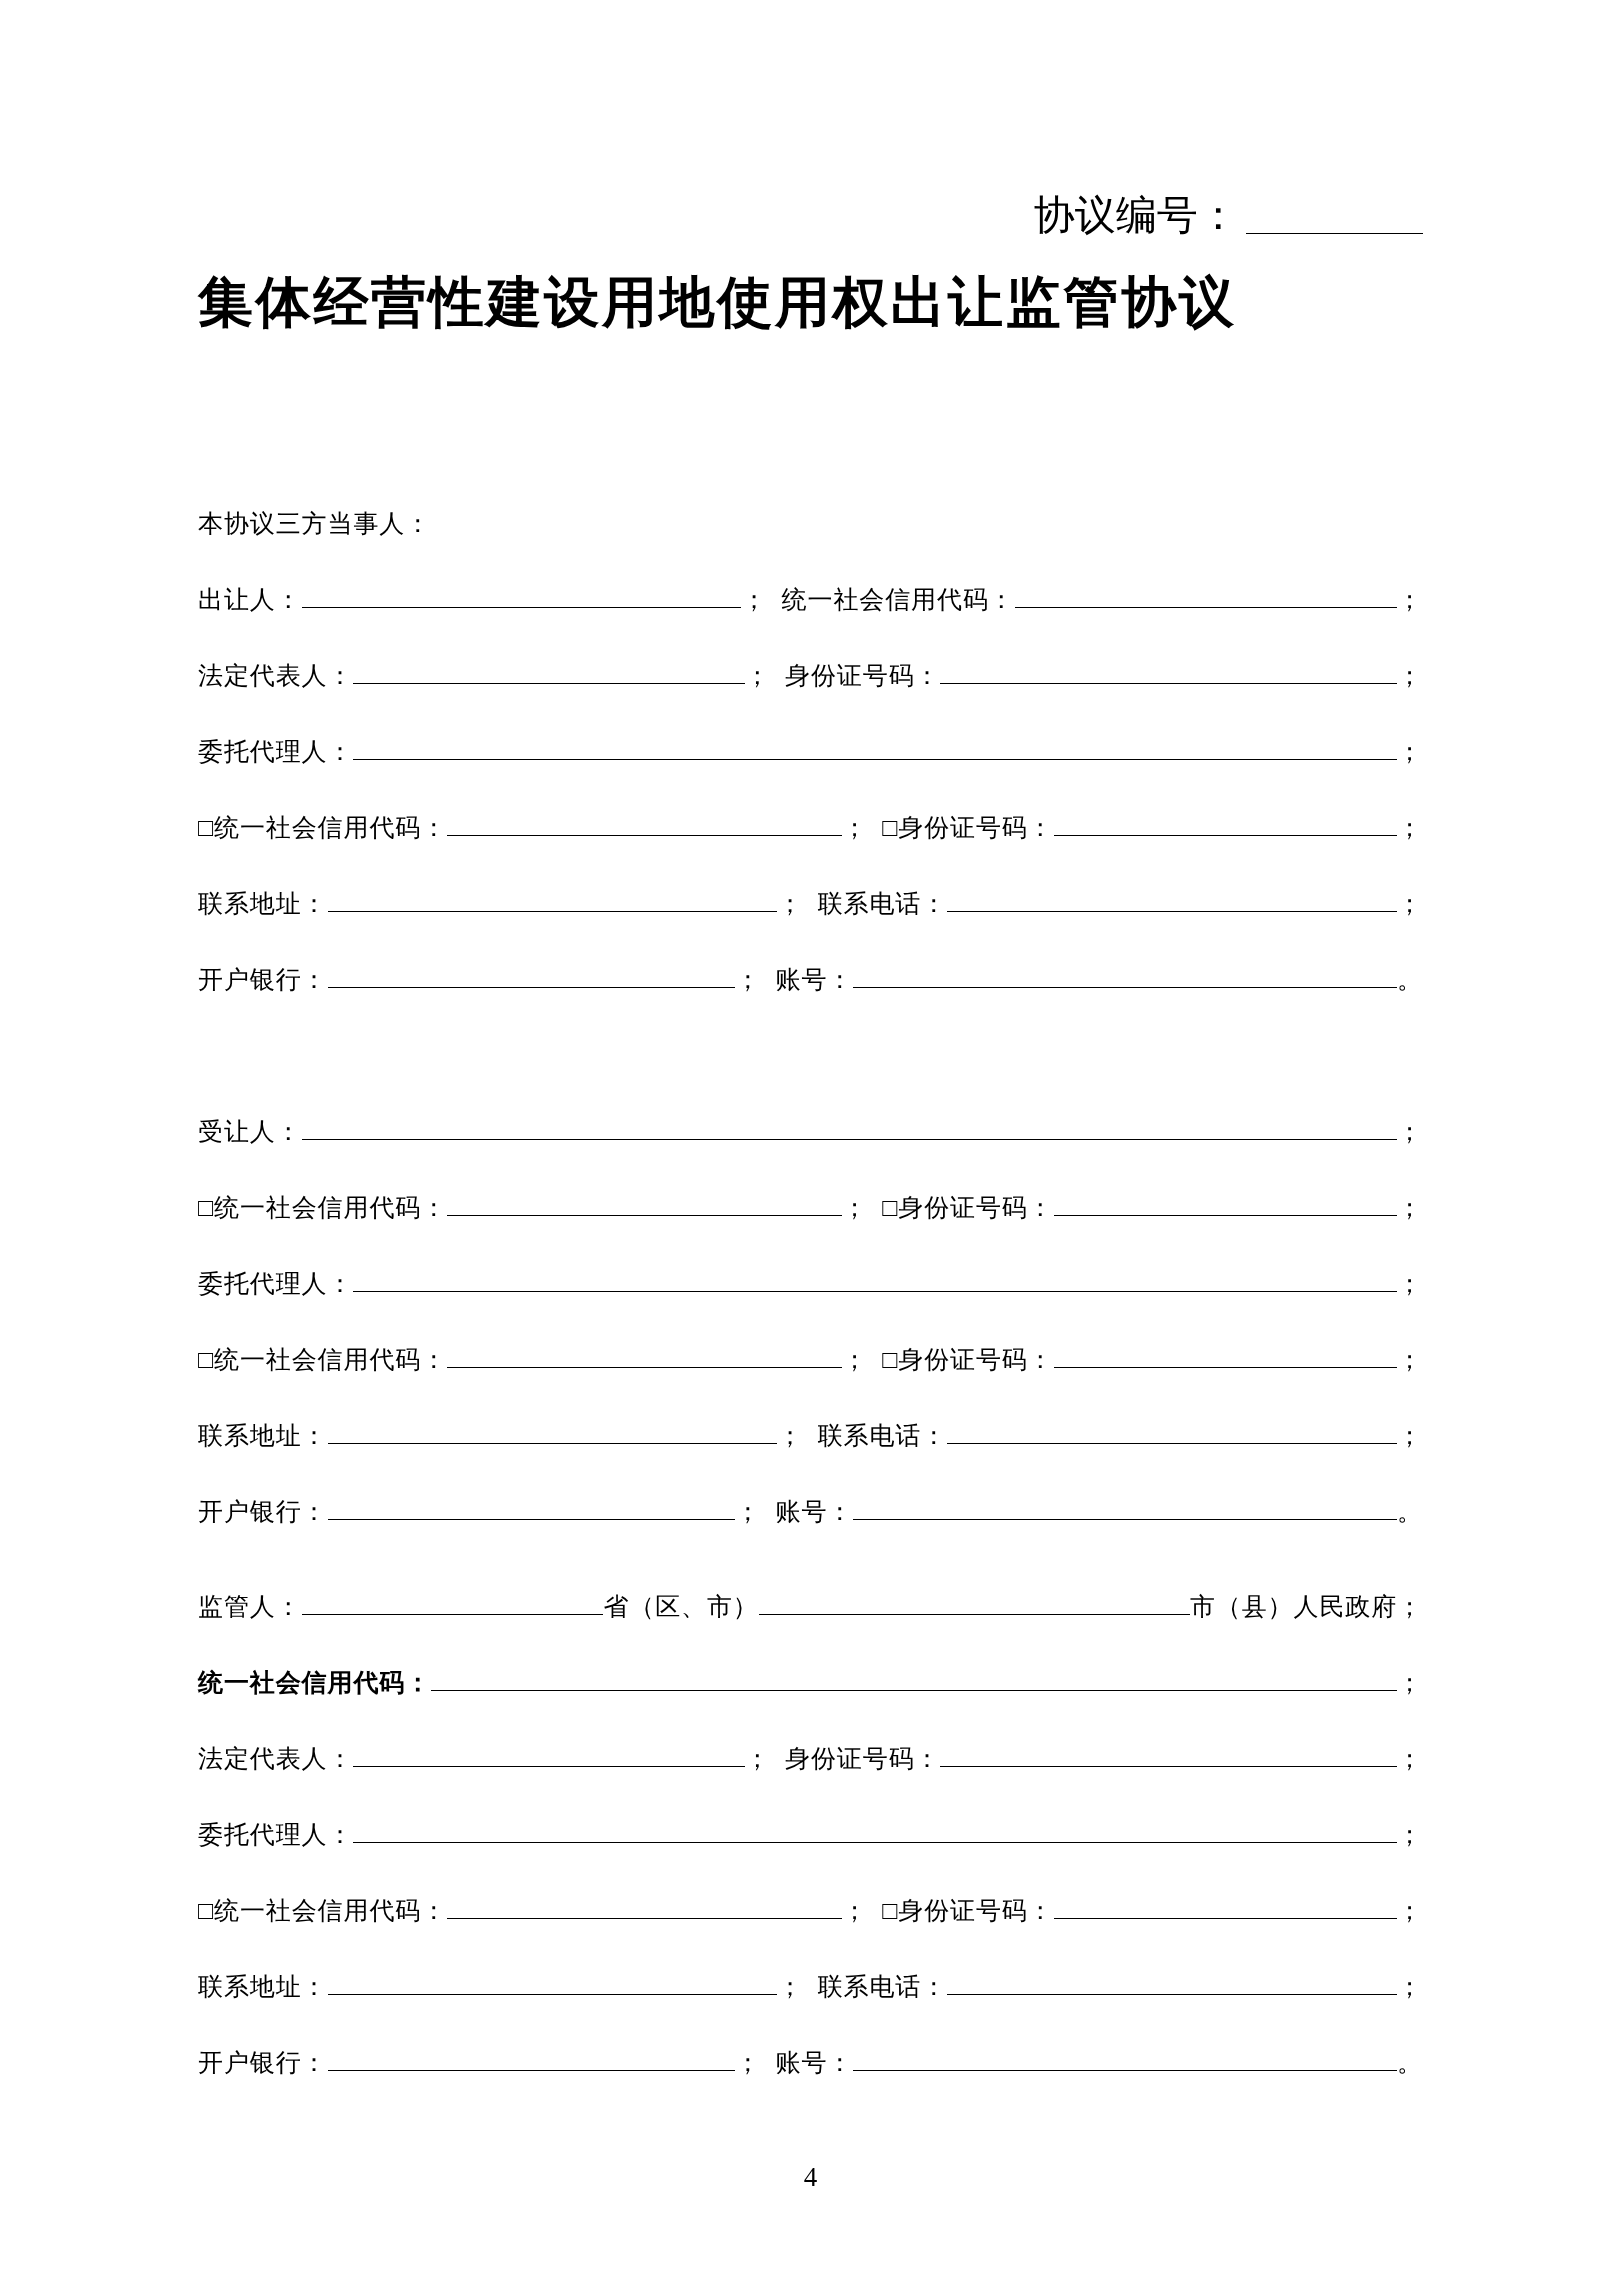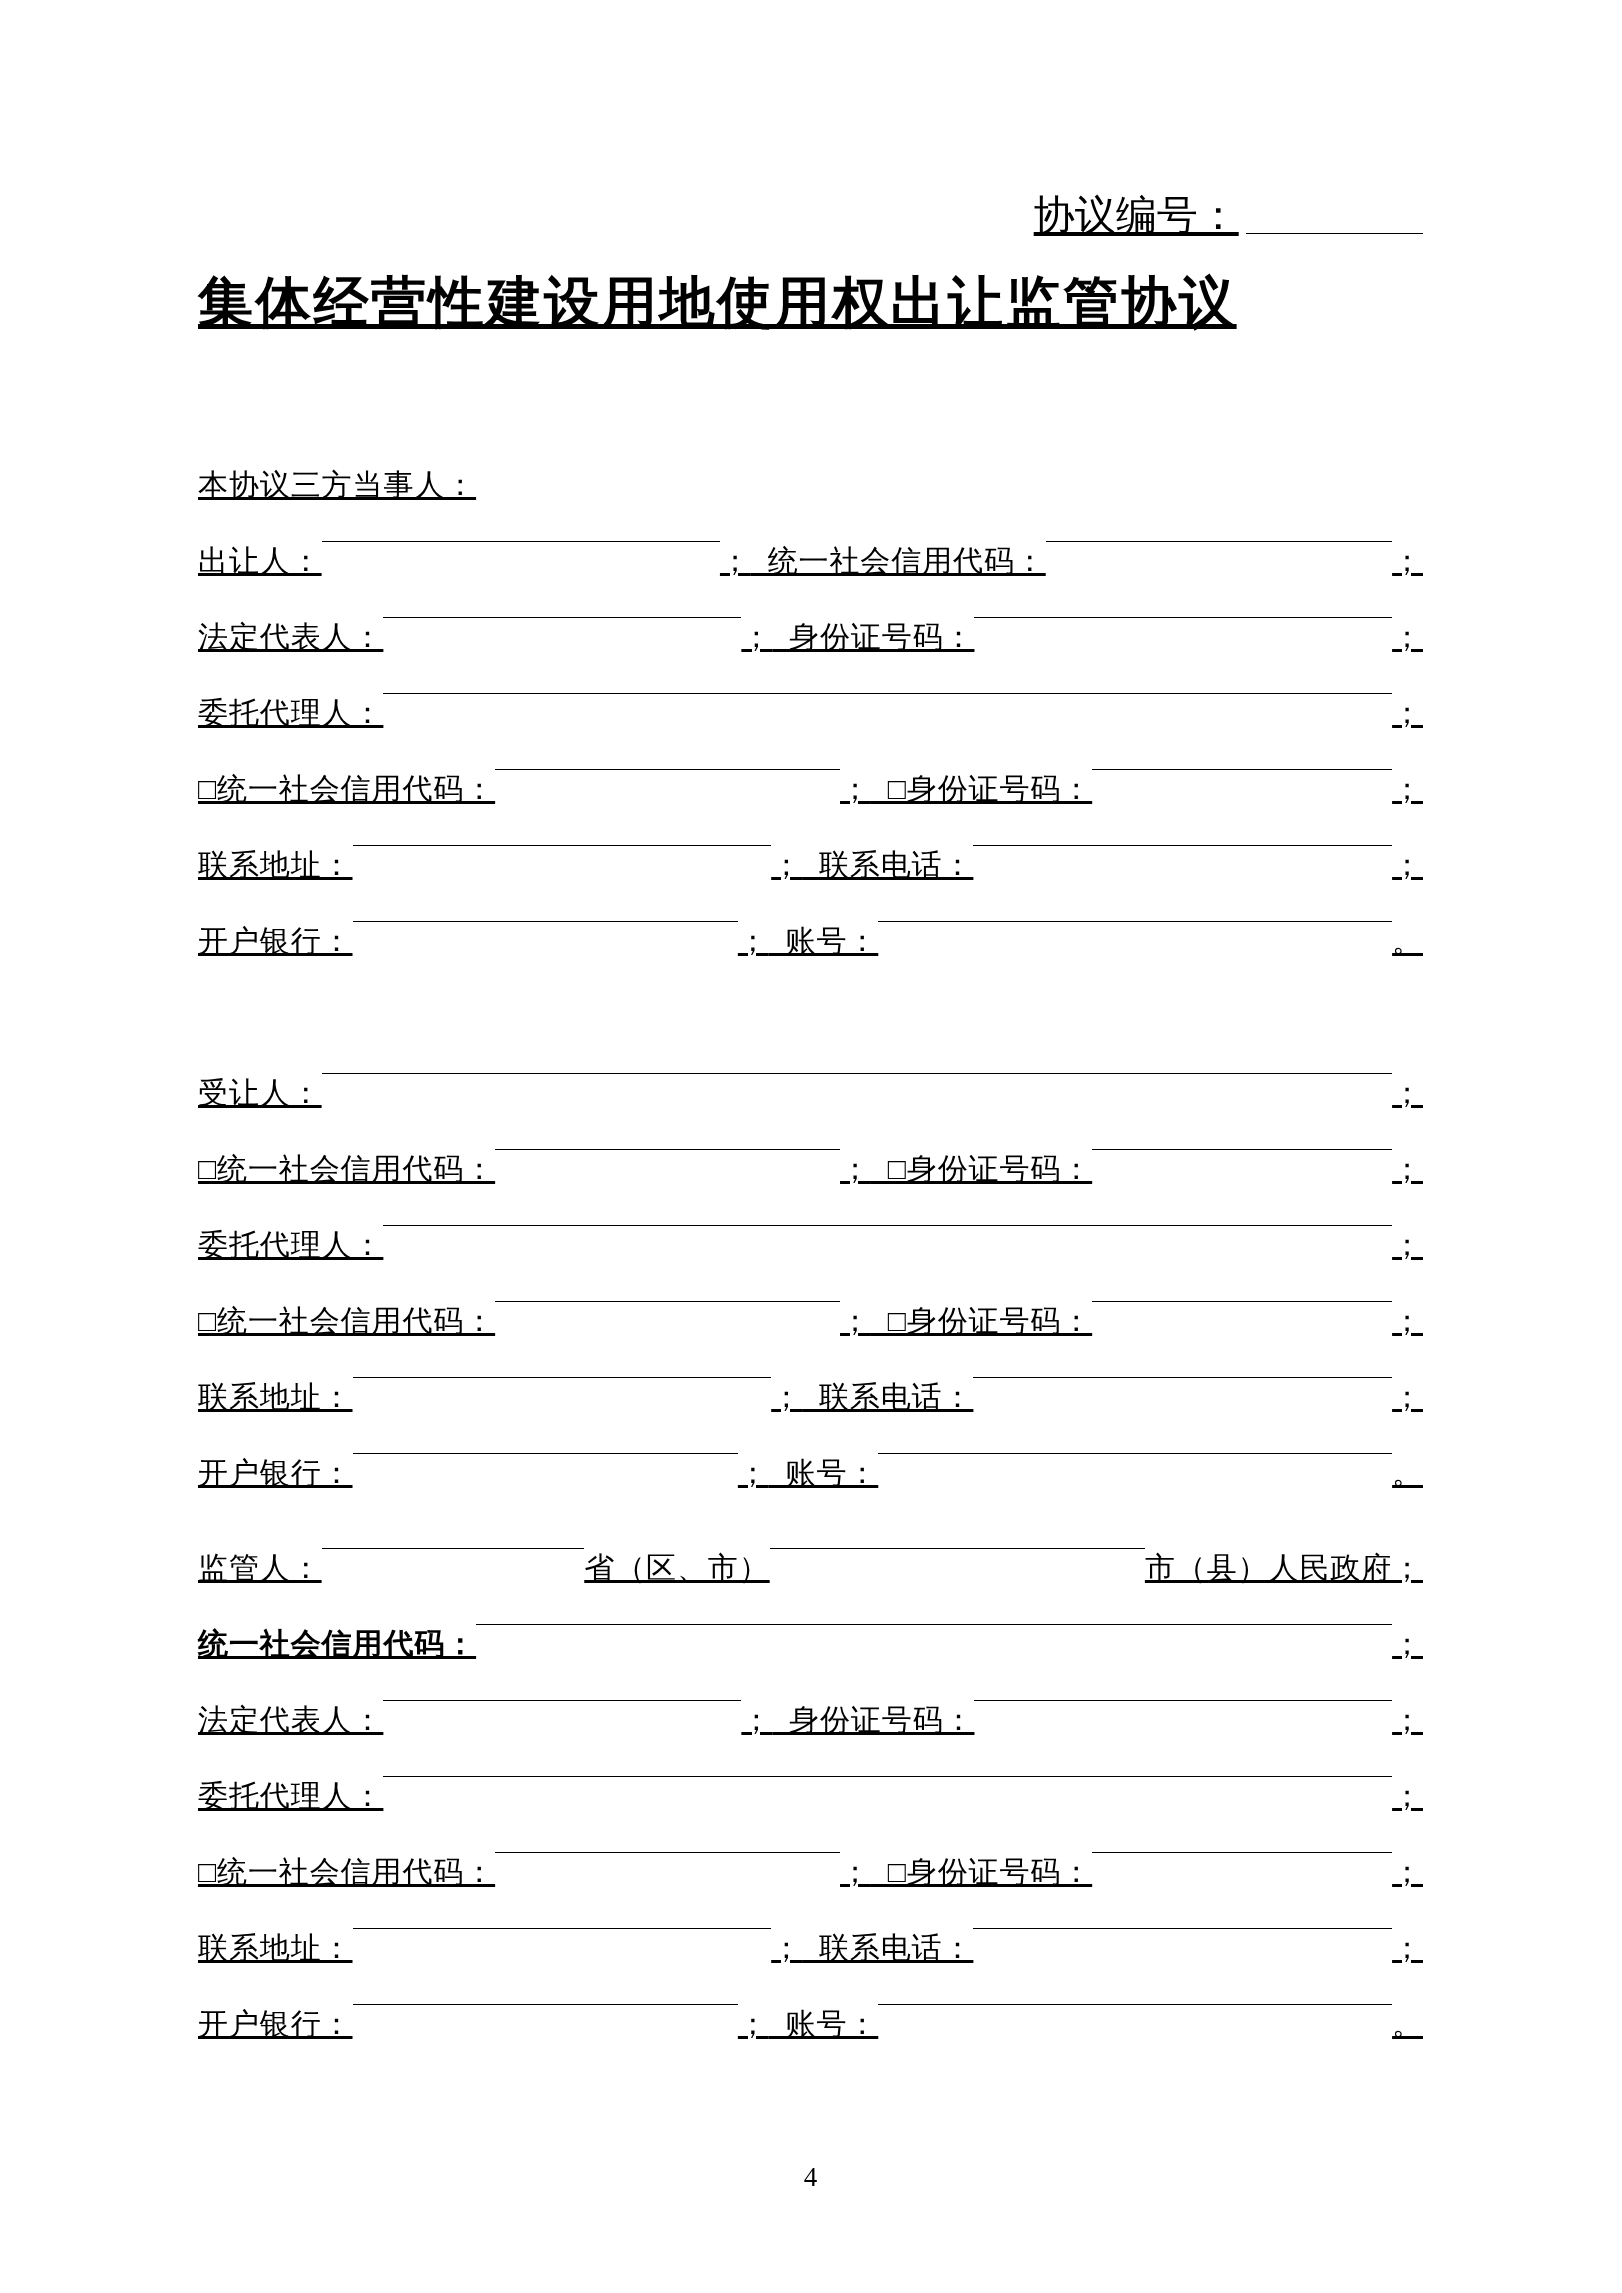--- a/index.html
+++ b/index.html
@@ -8,43 +8,42 @@
     width: 1623px; height: 2294px;
     font-family: "Liberation Serif", "DejaVu Serif", serif;
     color: #000;
   }
   .page {
     position: relative;
     width: 1621px; height: 2294px;
     padding: 0 198px;
     overflow: hidden;
     background: #fff;
-    text-decoration: underline;
   }
   .agreement-line {
     margin-top: 187px;
     display: flex; justify-content: flex-end; align-items: flex-end;
     font-size: 41px; height: 55px;
   }
   .agreement-line .seg { line-height: 1.3; white-space: pre; }
   .agreement-line .blank-fixed {
     width: 177px; height: 1.8px;
     border-bottom: 1.8px solid #000;
     margin-bottom: 8.2px; margin-left: 7.3px;
   }
   .title {
     margin-top: 23.6px;
     text-align: left;
     font-size: 55px; font-weight: 700; letter-spacing: 2.7px;
     font-family: "Liberation Sans", "DejaVu Sans", sans-serif;
   }
   .form { margin-top: 125px; }
   .line {
-    display: flex; 
-    height: 76px; font-size: 30px;
+    display: flex; align-items: flex-end;
+    height: 76px; font-size: 25px;
   }
   .line .seg { white-space: pre; line-height: 1.35; letter-spacing: 0.9px; }
   .line .seg.bold {
     font-weight: 700;
     font-family: "Liberation Sans", "DejaVu Sans", sans-serif;
   }
   .line .blank {
     flex-grow: 1; height: 1.8px; min-width: 36px;
     border-bottom: 1.8px solid #000;
     margin-bottom: 9px;

